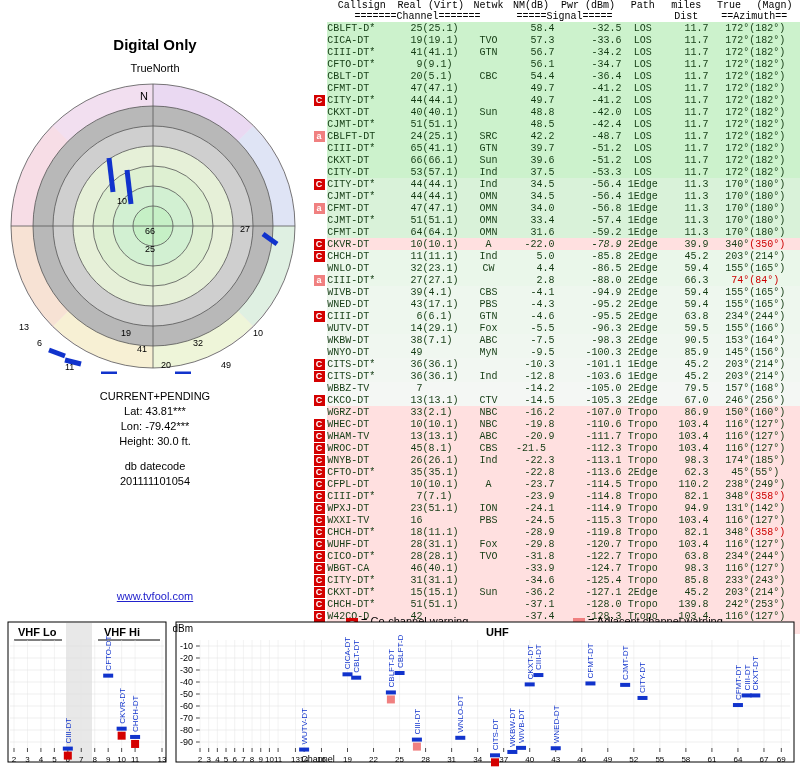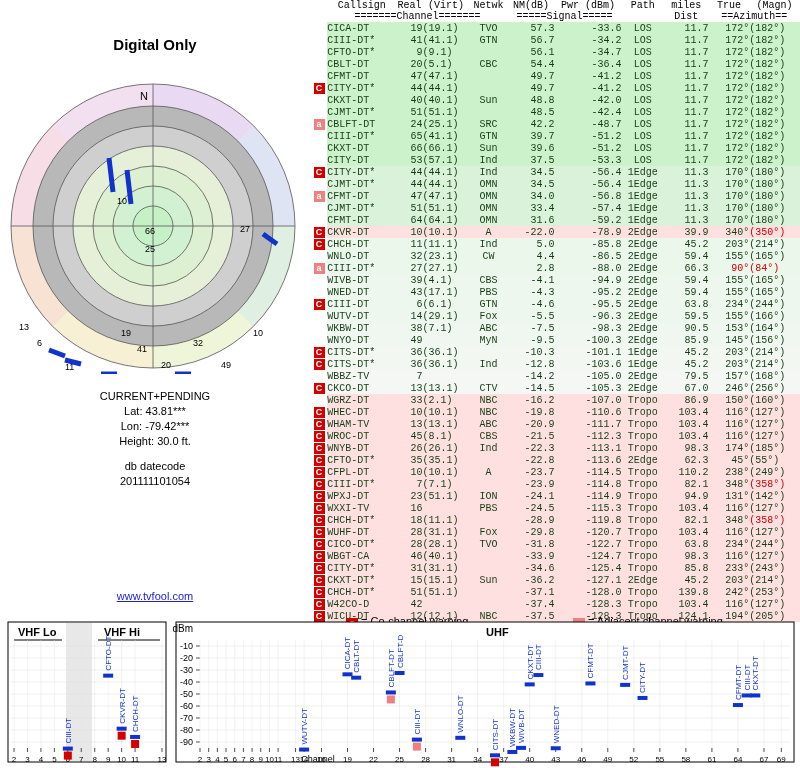--- a/index.html
+++ b/index.html
@@ -69,20 +69,21 @@
   
   #spectrum { position:absolute; left:0; top:616px; width:800px; height:152px; }
   #spectrum svg { display:block; }
 </style>
 </head>
 <body>
 
 <div id="left-panel">
 
   <div id="title-digital-only">Digital Only</div>
+  <div id="truenorth-label">TrueNorth</div>
 
   <div id="polar-wrap">
     <svg width="300" height="300" viewBox="0 0 300 300">
       <defs>
         <radialGradient id="gPink" cx="50%" cy="50%" r="50%">
           <stop offset="0%" stop-color="#ffffff"></stop>
           <stop offset="100%" stop-color="#ffffff"></stop>
         </radialGradient>
       </defs>
 
@@ -199,20 +200,33 @@
         <td colspan="4" class="grp-head">=======Channel=======</td>
         <td colspan="2" class="grp-head">=====Signal=====</td>
         <td class="grp-head"></td>
         <td class="grp-head">Dist</td>
         <td colspan="2" class="grp-head">==Azimuth==</td>
       </tr>
     </thead>
     <tbody id="table-body">
         <tr class="row-h" style="background: rgb(204, 242, 204);">
           <td class="warn-cell" style="background: rgb(255, 255, 255);"></td>
+          <td class="cell-l" style="color: rgb(20, 60, 20);">CBLFT-D*</td>
+          <td class="cell" style="color: rgb(20, 60, 20);">25</td>
+          <td class="cell-l" style="color: rgb(20, 60, 20);">(25.1)</td>
+          <td class="cell-c" style="color: rgb(20, 60, 20);"></td>
+          <td class="cell" style="color: rgb(20, 60, 20);">58.4</td>
+          <td class="cell" style="color: rgb(20, 60, 20);">-32.5</td>
+          <td class="cell-c" style="color: rgb(20, 60, 20);">LOS</td>
+          <td class="cell" style="color: rgb(20, 60, 20);">11.7</td>
+          <td class="cell" style="color: rgb(20, 60, 20);">172°</td>
+          <td class="cell-l" style="color: rgb(20, 60, 20);">(182°)</td>
+        </tr>
+        <tr class="row-h" style="background: rgb(204, 242, 204);">
+          <td class="warn-cell" style="background: rgb(255, 255, 255);"></td>
           <td class="cell-l" style="color: rgb(20, 60, 20);">CICA-DT</td>
           <td class="cell" style="color: rgb(20, 60, 20);">19</td>
           <td class="cell-l" style="color: rgb(20, 60, 20);">(19.1)</td>
           <td class="cell-c" style="color: rgb(20, 60, 20);">TVO</td>
           <td class="cell" style="color: rgb(20, 60, 20);">57.3</td>
           <td class="cell" style="color: rgb(20, 60, 20);">-33.6</td>
           <td class="cell-c" style="color: rgb(20, 60, 20);">LOS</td>
           <td class="cell" style="color: rgb(20, 60, 20);">11.7</td>
           <td class="cell" style="color: rgb(20, 60, 20);">172°</td>
           <td class="cell-l" style="color: rgb(20, 60, 20);">(182°)</td>
@@ -425,21 +439,21 @@
           <td class="cell" style="color: rgb(20, 60, 20);">170°</td>
           <td class="cell-l" style="color: rgb(20, 60, 20);">(180°)</td>
         </tr>
         <tr class="row-h" style="background: rgb(255, 224, 224);">
           <td class="warn-cell" style="background: rgb(255, 255, 255);"><span class="warn-box warn-co">C</span></td>
           <td class="cell-l" style="color: rgb(20, 60, 20);">CKVR-DT</td>
           <td class="cell" style="color: rgb(20, 60, 20);">10</td>
           <td class="cell-l" style="color: rgb(20, 60, 20);">(10.1)</td>
           <td class="cell-c" style="color: rgb(20, 60, 20);">A</td>
           <td class="cell" style="color: rgb(20, 60, 20);">-22.0</td>
-          <td class="cell" style="color: rgb(20, 60, 20);">-78.9</td>
+          <td class="cell" style="color: rgb(20, 60, 20); font-style: italic;">-78.9</td>
           <td class="cell-c" style="color: rgb(20, 60, 20);">2Edge</td>
           <td class="cell" style="color: rgb(20, 60, 20);">39.9</td>
           <td class="cell" style="color: rgb(20, 60, 20);">340°</td>
           <td class="cell-l" style="color: rgb(204, 0, 0);">(350°)</td>
         </tr>
         <tr class="row-h" style="background: rgb(234, 247, 234);">
           <td class="warn-cell" style="background: rgb(255, 255, 255);"><span class="warn-box warn-co">C</span></td>
           <td class="cell-l" style="color: rgb(20, 60, 20);">CHCH-DT</td>
           <td class="cell" style="color: rgb(20, 60, 20);">11</td>
           <td class="cell-l" style="color: rgb(20, 60, 20);">(11.1)</td>
@@ -467,21 +481,21 @@
         <tr class="row-h" style="background: rgb(234, 247, 234);">
           <td class="warn-cell" style="background: rgb(255, 255, 255);"><span class="warn-box warn-adj">a</span></td>
           <td class="cell-l" style="color: rgb(20, 60, 20);">CIII-DT*</td>
           <td class="cell" style="color: rgb(20, 60, 20);">27</td>
           <td class="cell-l" style="color: rgb(20, 60, 20);">(27.1)</td>
           <td class="cell-c" style="color: rgb(20, 60, 20);"></td>
           <td class="cell" style="color: rgb(20, 60, 20);">2.8</td>
           <td class="cell" style="color: rgb(20, 60, 20);">-88.0</td>
           <td class="cell-c" style="color: rgb(20, 60, 20);">2Edge</td>
           <td class="cell" style="color: rgb(20, 60, 20);">66.3</td>
-          <td class="cell" style="color: rgb(204, 0, 0);">90°</td>
+          <td class="cell" style="color: rgb(204, 0, 0);">74°</td>
           <td class="cell-l" style="color: rgb(204, 0, 0);">(84°)</td>
         </tr>
         <tr class="row-h" style="background: rgb(238, 247, 238);">
           <td class="warn-cell" style="background: rgb(255, 255, 255);"></td>
           <td class="cell-l" style="color: rgb(20, 60, 20);">WIVB-DT</td>
           <td class="cell" style="color: rgb(20, 60, 20);">39</td>
           <td class="cell-l" style="color: rgb(20, 60, 20);">(4.1)</td>
           <td class="cell-c" style="color: rgb(20, 60, 20);">CBS</td>
           <td class="cell" style="color: rgb(20, 60, 20);">-4.1</td>
           <td class="cell" style="color: rgb(20, 60, 20);">-94.9</td>
@@ -645,21 +659,21 @@
           <td class="cell" style="color: rgb(20, 60, 20);">103.4</td>
           <td class="cell" style="color: rgb(20, 60, 20);">116°</td>
           <td class="cell-l" style="color: rgb(20, 60, 20);">(127°)</td>
         </tr>
         <tr class="row-h" style="background: rgb(255, 224, 224);">
           <td class="warn-cell" style="background: rgb(255, 255, 255);"><span class="warn-box warn-co">C</span></td>
           <td class="cell-l" style="color: rgb(20, 60, 20);">WROC-DT</td>
           <td class="cell" style="color: rgb(20, 60, 20);">45</td>
           <td class="cell-l" style="color: rgb(20, 60, 20);">(8.1)</td>
           <td class="cell-c" style="color: rgb(20, 60, 20);">CBS</td>
-          <td class="cell" style="color: rgb(20, 60, 20);">-21.5</td>
+          <td class="cell" style="color: rgb(20, 60, 20); text-align: center;">-21.5</td>
           <td class="cell" style="color: rgb(20, 60, 20);">-112.3</td>
           <td class="cell-c" style="color: rgb(20, 60, 20);">Tropo</td>
           <td class="cell" style="color: rgb(20, 60, 20);">103.4</td>
           <td class="cell" style="color: rgb(20, 60, 20);">116°</td>
           <td class="cell-l" style="color: rgb(20, 60, 20);">(127°)</td>
         </tr>
         <tr class="row-h" style="background: rgb(255, 224, 224);">
           <td class="warn-cell" style="background: rgb(255, 255, 255);"><span class="warn-box warn-co">C</span></td>
           <td class="cell-l" style="color: rgb(20, 60, 20);">WNYB-DT</td>
           <td class="cell" style="color: rgb(20, 60, 20);">26</td>

